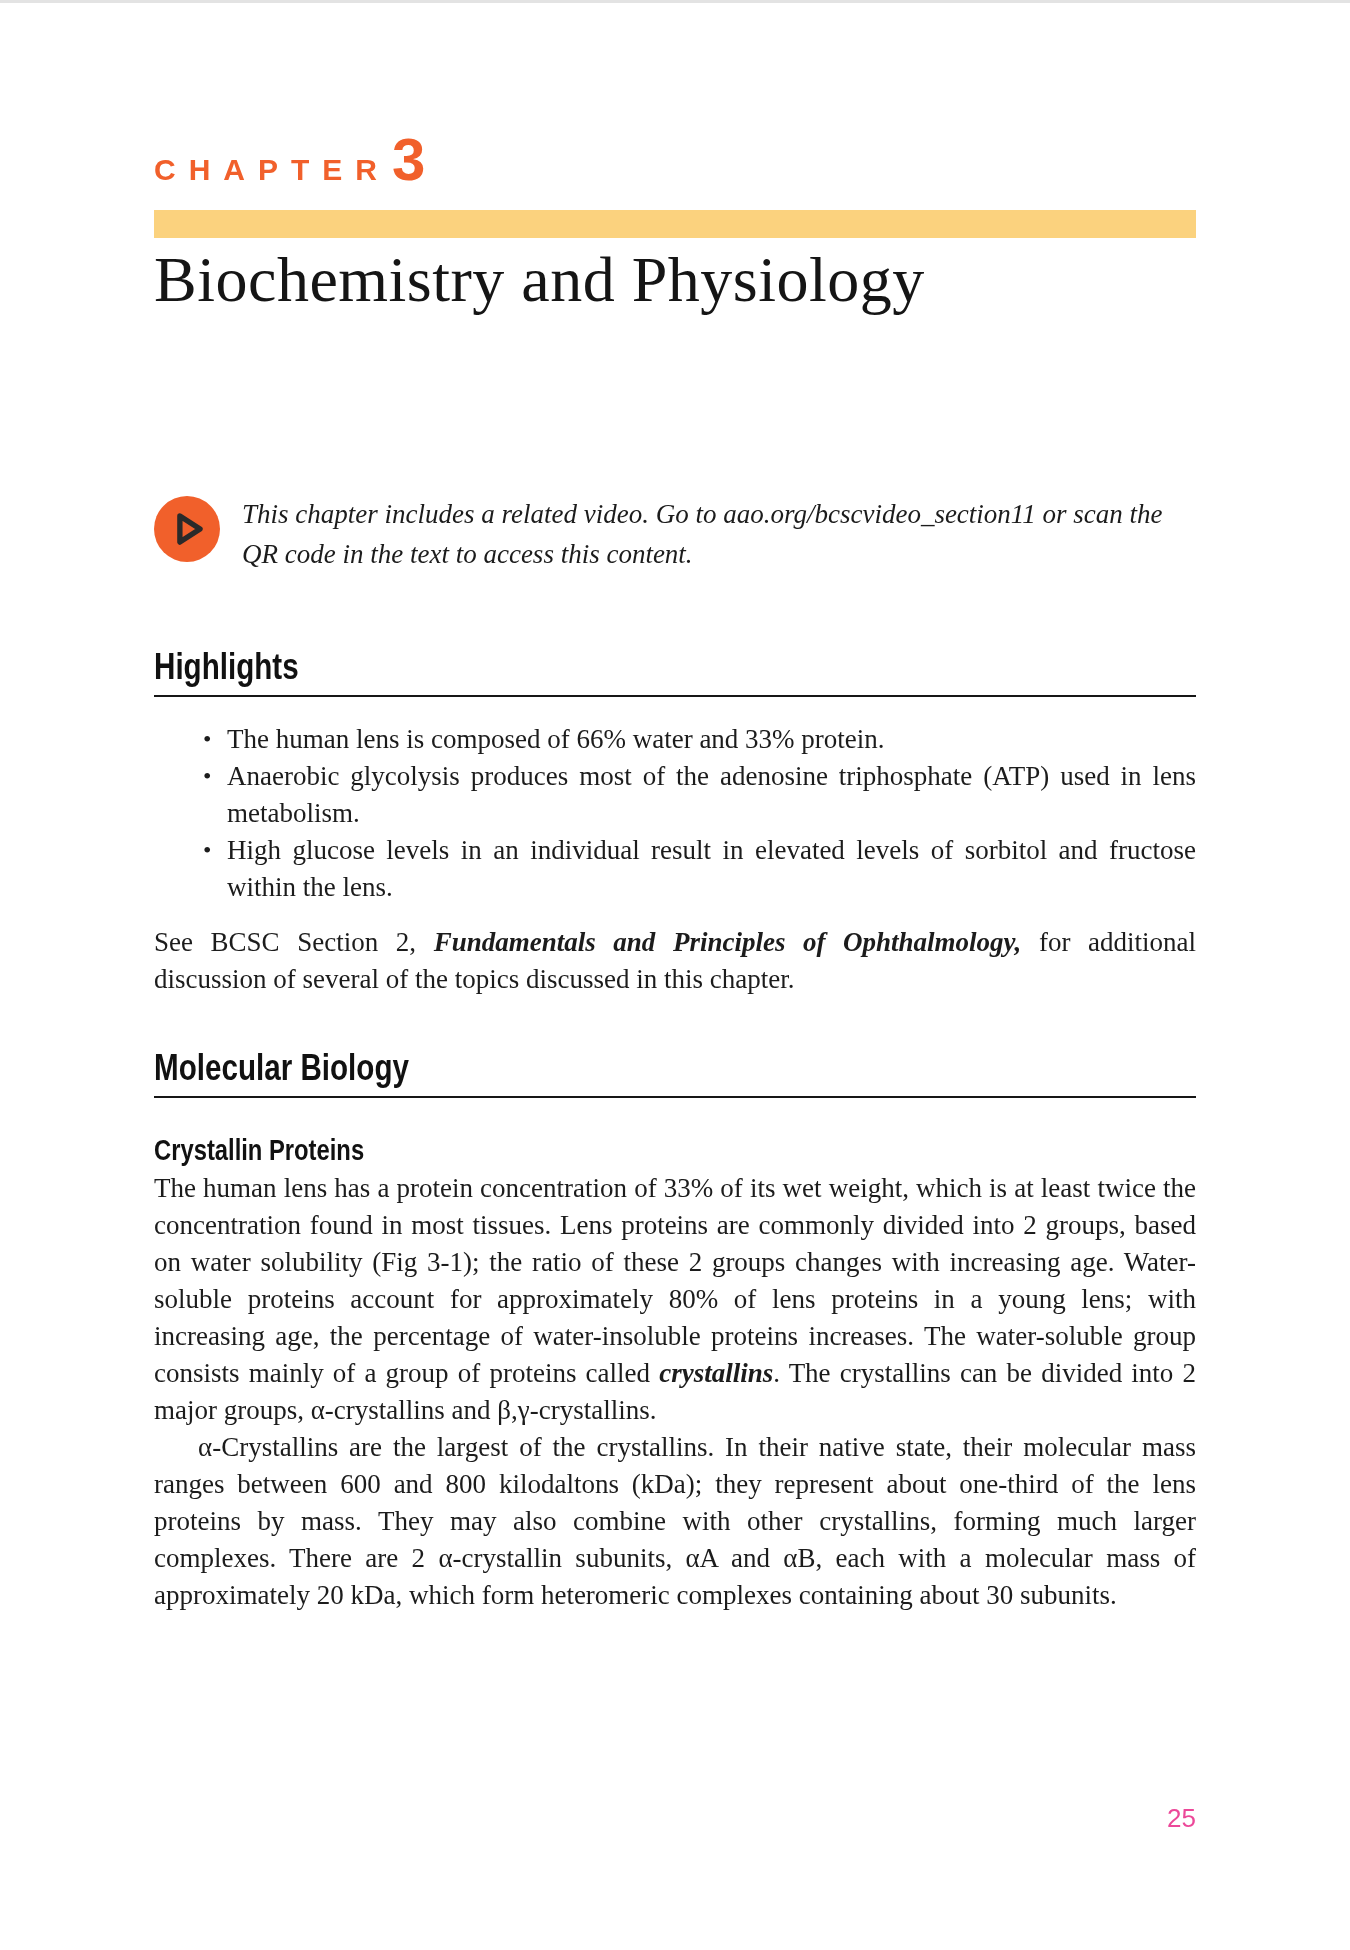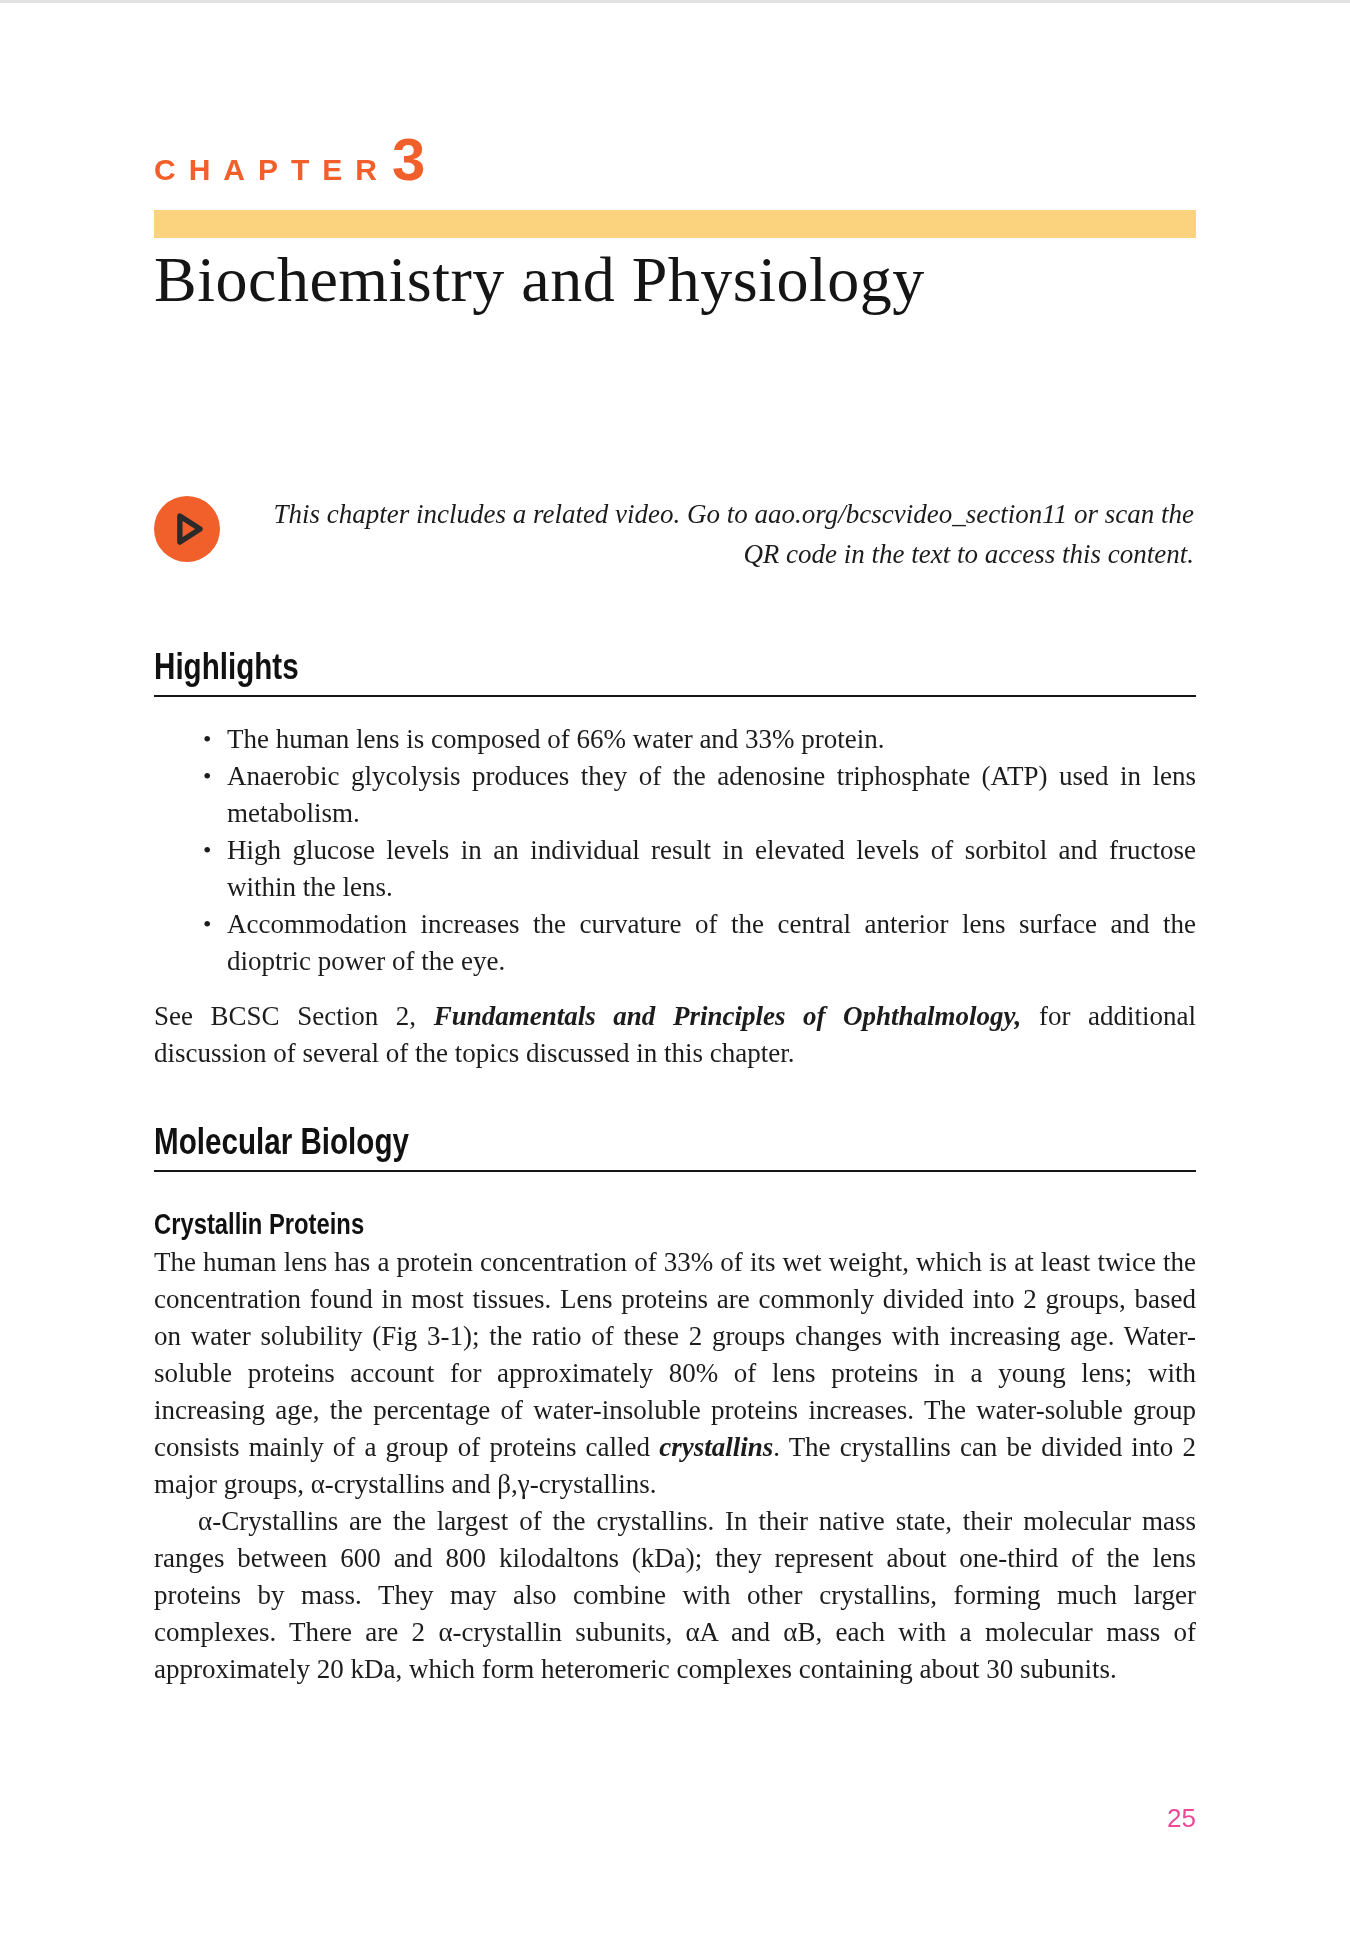--- a/index.html
+++ b/index.html
@@ -55,22 +55,21 @@
     line-height:72px;
     color:#151515;
     letter-spacing:0.5px;
   }
 
   
   .video-row {
     margin-top:178px;
     display:flex;
     align-items:flex-start;
-    gap:28px;
-    text-align:right;
+    gap:22px;
   }
   .play-badge {
     width:66px; height:66px;
     border-radius:50%;
     background:var(--accent);
     display:flex; align-items:center; justify-content:center;
     flex:0 0 auto;
     margin-top:2px;
   }
   .video-text {
@@ -177,23 +176,22 @@
         </svg>
       </div>
       <p class="video-text">This chapter includes a related video. Go to aao.org/bcscvideo_section11 or scan the QR code in the text to access this content.</p>
     </div>
 
     <div class="highlights-block">
       <h2 class="sec-head">Highlights</h2>
       <hr class="sec-rule">
       <ul class="bullets">
         <li>The human lens is composed of 66% water and 33% protein.</li>
-        <li>Anaerobic glycolysis produces they of the adenosine triphosphate (ATP) used in lens metabolism.</li>
+        <li>Anaerobic glycolysis produces most of the adenosine triphosphate (ATP) used in lens metabolism.</li>
         <li>High glucose levels in an individual result in elevated levels of sorbitol and fructose within the lens.</li>
-        <li>Accommodation increases the curvature of the central anterior lens surface and the dioptric power of the eye.</li>
       </ul>
       <p class="body-para see-para"><span>See BCSC Section 2, </span><span class="italic">Fundamentals and Principles of Ophthalmology,</span><span> for additional discussion of several of the topics discussed in this chapter.</span></p>
     </div>
 
     <div class="mb-block">
       <h2 class="sec-head">Molecular Biology</h2>
       <hr class="sec-rule">
       <div class="crystallin-head-wrap">
         <h3 class="sub-head">Crystallin Proteins</h3>
       </div>

